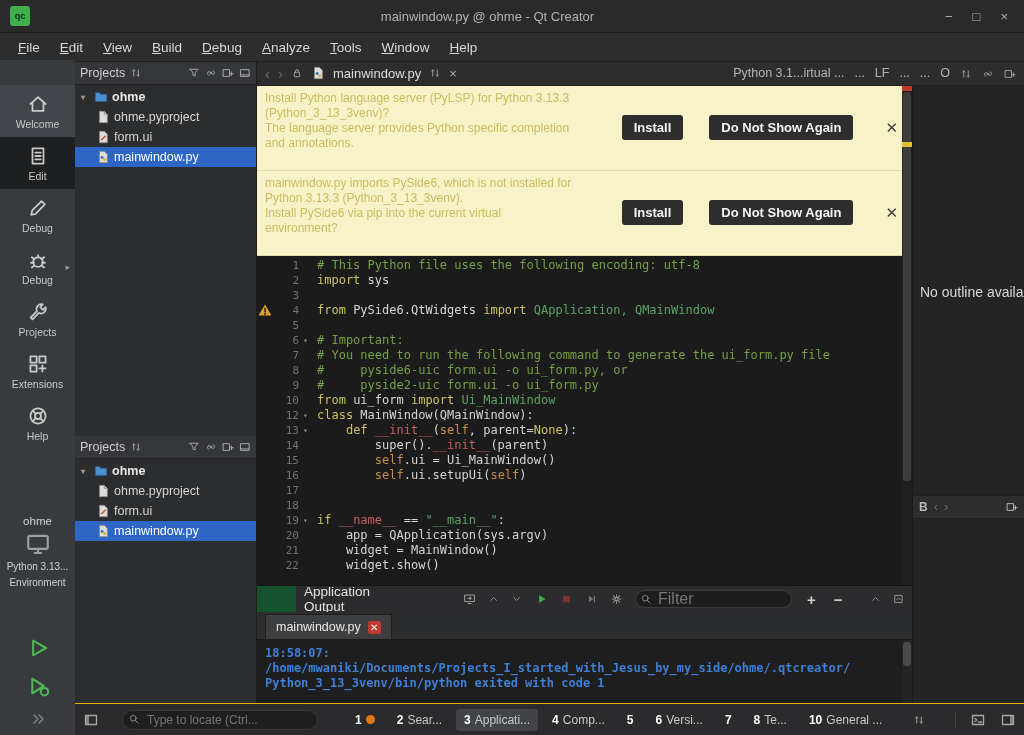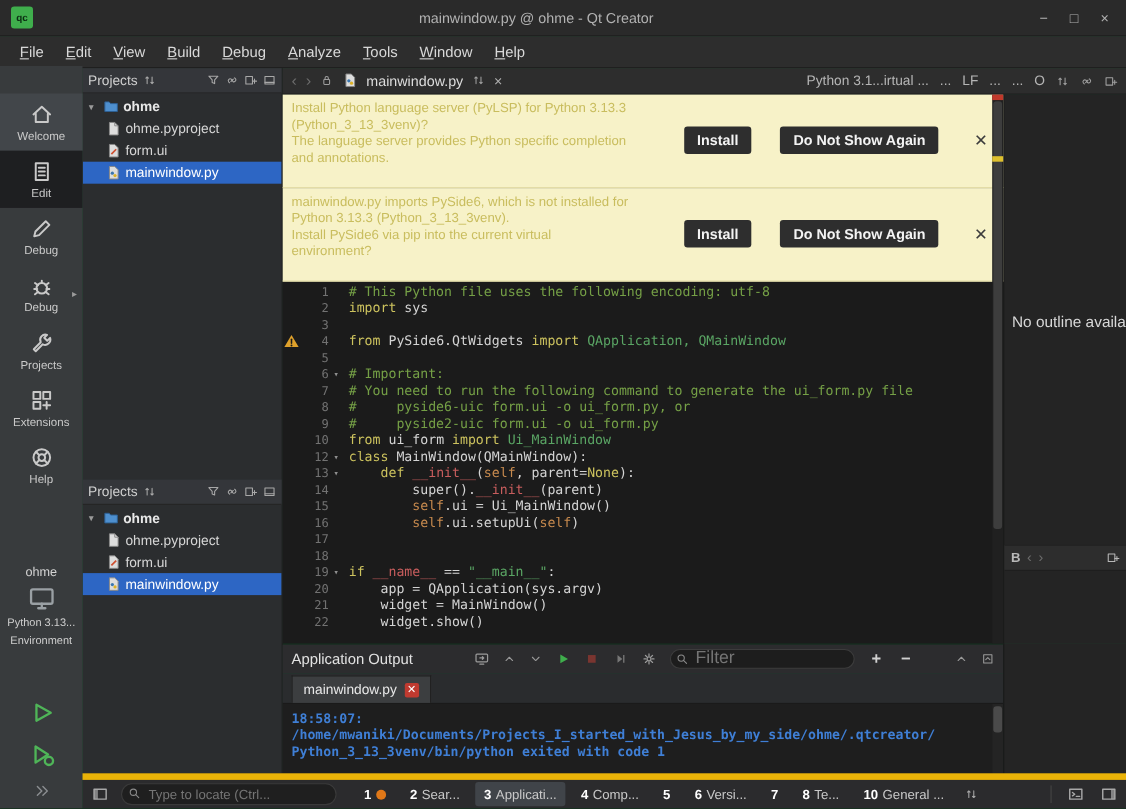--- a/index.html
+++ b/index.html
@@ -19,21 +19,21 @@
 
   
   .menubar{height:28px;background:#2d2d2d;display:flex;align-items:center;padding-left:8px;border-bottom:1px solid #1f1f1f;}
   .menu-item{color:#d8d8d8;font-size:13.5px;padding:4px 10px;}
   .mn{display:inline-block;}
   .mn::first-letter{text-decoration:underline;}
 
   
   .main{height:643px;margin-left:75px;display:flex;}
   .modebar{position:absolute;left:0;top:60px;bottom:0;width:75px;background:#383b3d;display:flex;flex-direction:column;align-items:center;padding-top:25px;box-sizing:border-box;}
-  .statusbar{position:absolute;left:75px;right:0;bottom:0;height:32px;background:#2b2b2d;border-top:6px solid #eab308;display:flex;align-items:center;gap:11px;padding:0 8px;box-sizing:border-box;}
+  .statusbar{position:absolute;left:75px;right:0;bottom:0;height:32px;background:#2b2b2d;border-top:1px solid #eab308;display:flex;align-items:center;gap:23px;padding:0 8px;box-sizing:border-box;}
 
   
   .mode-item{width:75px;height:52px;display:flex;flex-direction:column;align-items:center;justify-content:center;gap:3px;color:#c9c9c9;font-size:10.5px;position:relative;}
   .mode-item.hl{background:#42464a;}
   .mode-item.active{background:#1e1f21;}
   .mode-item.disabled{color:#71747
 8;}
   .mode-item .subarrow{position:absolute;right:5px;top:21px;color:#9a9a9a;font-size:9px;}
   .kit{margin-top:66px;display:flex;flex-direction:column;align-items:center;gap:4px;color:#d4d4d4;}
   .kit .kproj{font-size:11.5px;}
@@ -94,21 +94,21 @@
   .outline-msg{position:absolute;top:198px;left:7px;color:#d8d8d8;font-size:14px;white-space:nowrap;overflow:hidden;width:104px;}
   .right-mini{height:22px;background:#2d2d2d;border-top:1px solid #1f1f1f;border-bottom:1px solid #1f1f1f;display:flex;align-items:center;gap:6px;padding:0 6px;color:#b8b8b8;}
   .right-mini .b{font-size:12px;font-weight:bold;}
   .right-mini .nav{color:#6c6c6c;font-size:13px;}
   .right-rest{flex:1;background:#242424;}
 
   
   .bottom-row{height:120px;display:flex;}
   .output-pane{width:655px;display:flex;flex-direction:column;border-top:1px solid #141414;}
   .right-bottom{width:111px;background:#242424;border-left:1px solid #1a1a1a;}
-  .out-header{height:26px;background:#2c2c2e;display:flex;align-items:center;gap:12px;padding:0 8px;}
+  .out-header{height:26px;background:#2c2c2e;display:flex;align-items:center;gap:12px;padding:0 8px;margin-left:39px;}
   .out-title{color:#e2e2e2;font-size:13.5px;margin-right:44px;}
   .out-header .icon{color:#9a9a9a;}
   .filter-wrap{position:relative;width:168px;}
   .filter-wrap .icon{position:absolute;left:5px;top:3px;color:#8a8a8a;}
   .filter-input{width:100%;height:18px;box-sizing:border-box;background:#1d1d1d;border:1px solid #3c3c3c;border-radius:9px;color:#bdbdbd;font-size:16px;padding:0 6px 0 22px;font-family:"Liberation Sans",sans-serif;outline:none;}
   .zoom{color:#d0d0d0;font-size:15px;font-weight:bold;padding:0 3px;}
   .out-sp{flex:1;}
   .tab-row{height:27px;background:#2a2c2e;border-bottom:1px solid #1a1a1a;display:flex;align-items:flex-end;padding-left:8px;}
   .tab{height:24px;background:#3c3e40;border:1px solid #1f1f1f;border-bottom:none;display:flex;align-items:center;gap:7px;padding:0 10px;color:#e8e8e8;font-size:12.5px;}
   .tab-close{width:13px;height:13px;background:#c03a30;color:#fff;font-size:10px;line-height:13px;text-align:center;border-radius:2px;}

